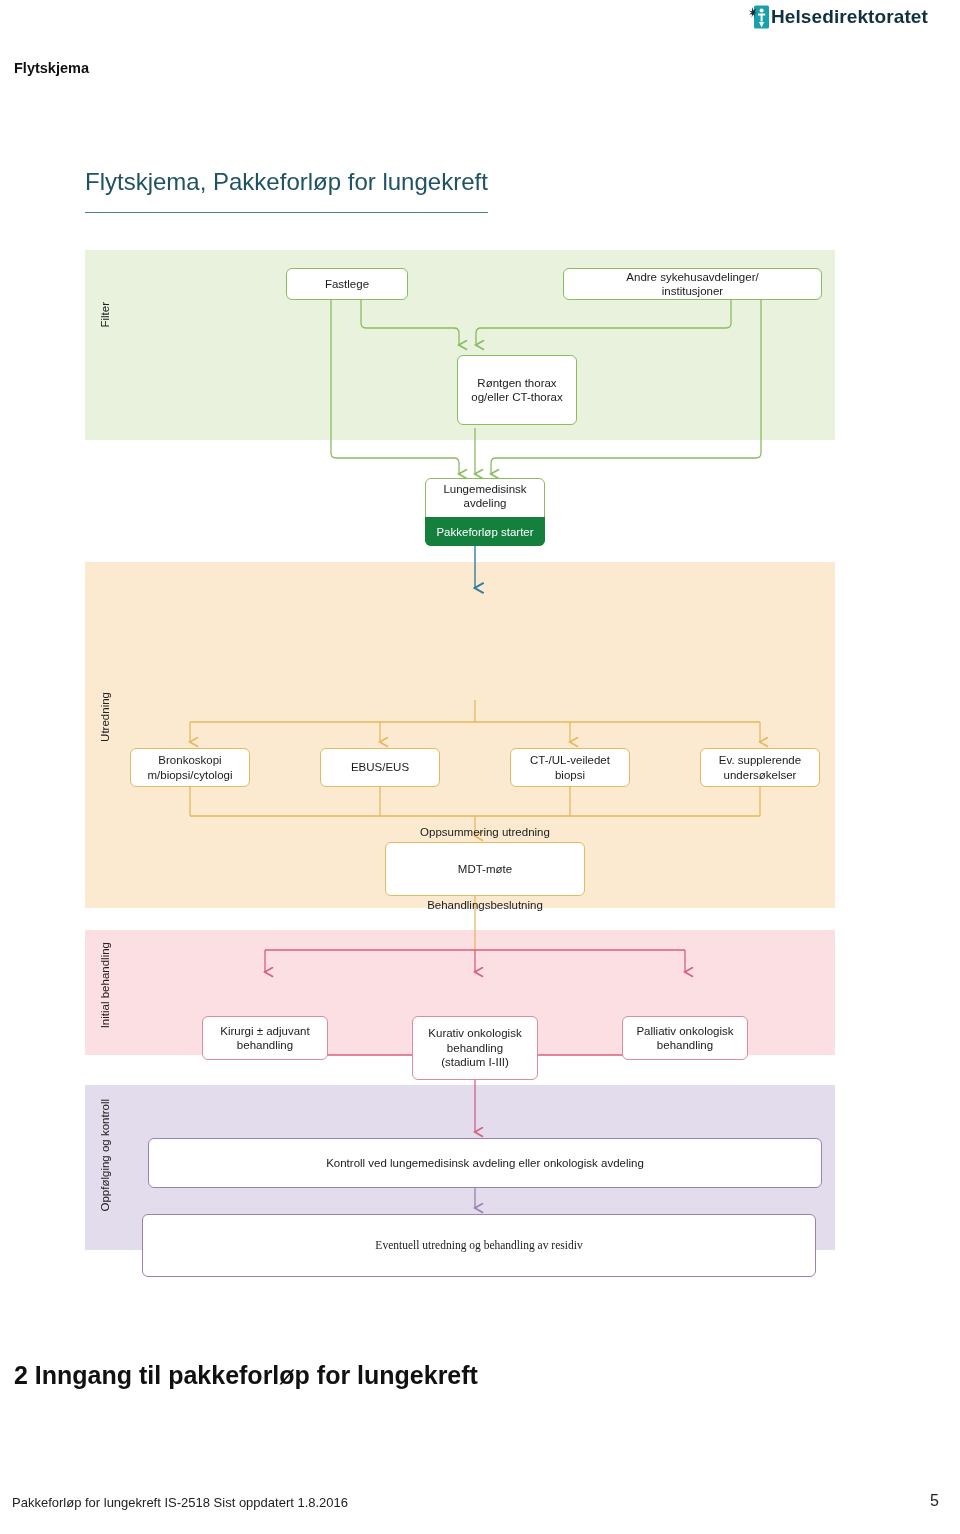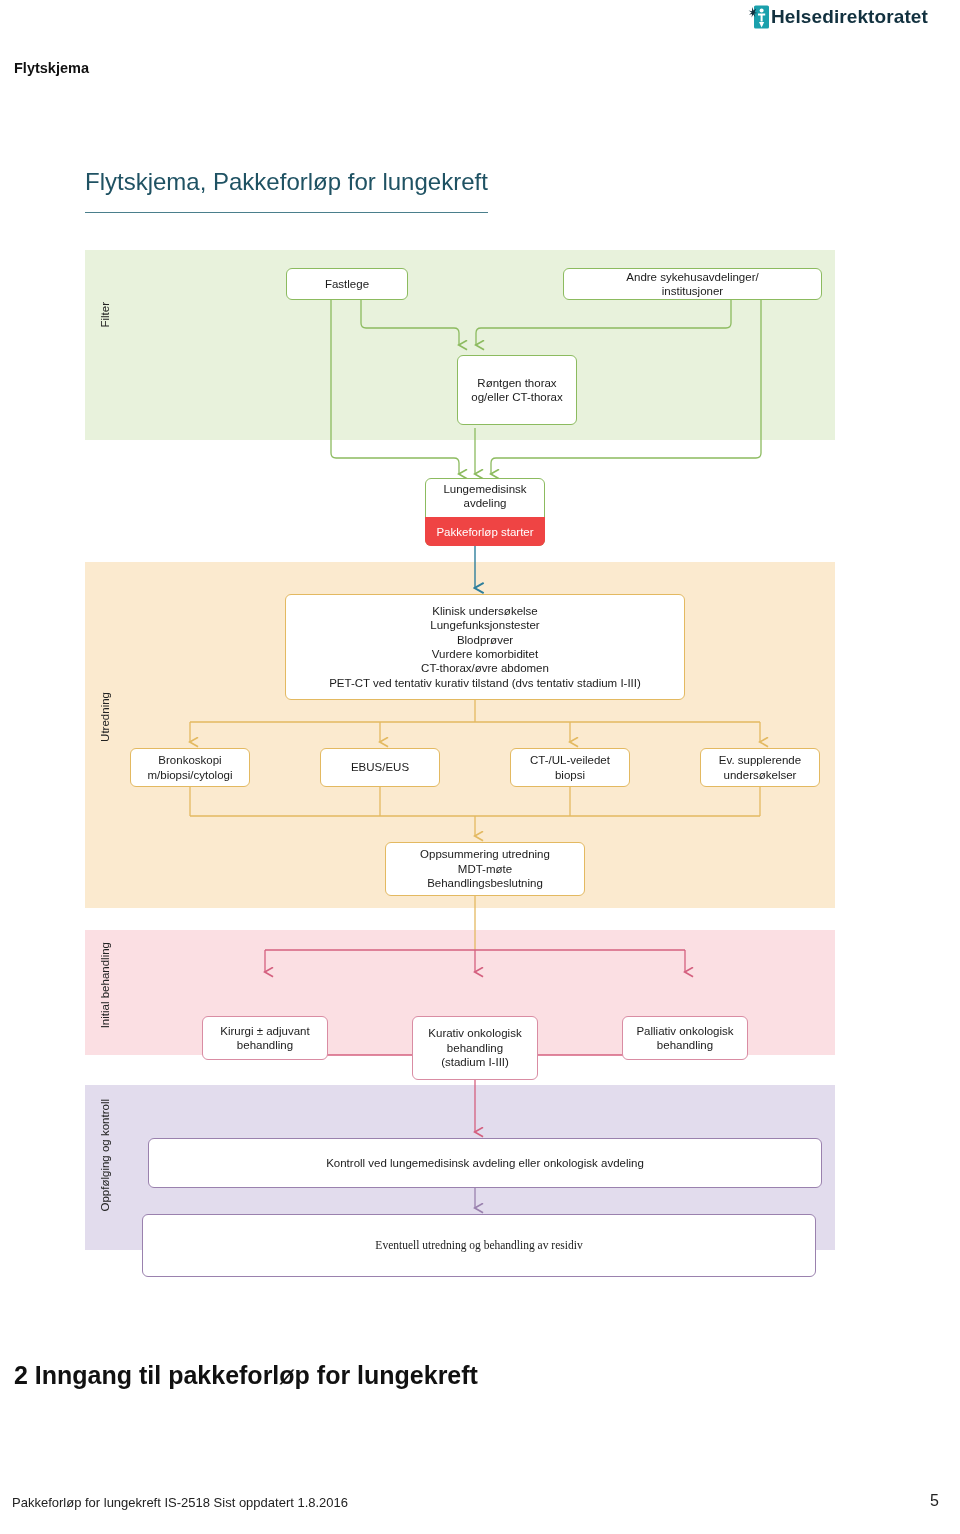--- a/index.html
+++ b/index.html
@@ -35,21 +35,21 @@
 
   
   .box{position:absolute;background:#ffffff;border-radius:6px;
        display:flex;align-items:center;justify-content:center;text-align:center;
        font-size:11.5px;line-height:1.25;color:#1b1b1b;box-sizing:border-box;padding:3px 5px;}
   .g{border:1.3px solid #8cbb5f;}
   .o{border:1.3px solid #e3b961;}
   .r{border:1.3px solid #d98ca3;margin-top:38px;}
   .p{border:1.3px solid #9a81ae;}
 
-  .teal-banner{position:absolute;background:#ef4444;color:#fff;border-radius:0 0 6px 6px;
+  .teal-banner{position:absolute;background:#15803d;color:#fff;border-radius:0 0 6px 6px;
      display:flex;align-items:center;justify-content:center;font-size:11.5px;}
 
   
   .wires{position:absolute;left:0;top:0;width:750px;height:1000px;overflow:visible;}
 
   
   .section-head{position:absolute;left:14px;top:1361px;font-size:25px;font-weight:bold;color:#111;}
   .footer-left{position:absolute;left:12px;top:1495px;font-size:13px;color:#222;}
   .footer-right{position:absolute;left:930px;top:1492px;font-size:16px;color:#222;}
 </style>
@@ -181,46 +181,38 @@
 
     <div class="box g" style="left:340px;top:228px;width:120px;height:68px;flex-direction:column;
                 justify-content:flex-start;border-radius:6px;overflow:hidden;">
       <span>Lungemedisinsk</span>
       <span>avdeling</span>
     </div>
     <div class="teal-banner" style="left:340px;top:267px;width:120px;height:29px;">
       <span>Pakkeforløp starter</span>
     </div>
 
-    <div class="box o" style="left:200px;top:344px;width:400px;height:106px;flex-direction:column;">
-      <span>Klinisk undersøkelse</span>
-      <span>Lungefunksjonstester</span>
-      <span>Blodprøver</span>
-      <span>Vurdere komorbiditet</span>
-      <span>CT-thorax/øvre abdomen</span>
-      <span>PET-CT ved tentativ kurativ tilstand (dvs tentativ stadium I-III)</span>
-    </div>
 
     <div class="box o" style="left:45px;top:498px;width:120px;height:39px;flex-direction:column;">
       <span>Bronkoskopi</span>
       <span>m/biopsi/cytologi</span>
     </div>
     <div class="box o" style="left:235px;top:498px;width:120px;height:39px;">
       <span>EBUS/EUS</span>
     </div>
     <div class="box o" style="left:425px;top:498px;width:120px;height:39px;flex-direction:column;">
       <span>CT-/UL-veiledet</span>
       <span>biopsi</span>
     </div>
     <div class="box o" style="left:615px;top:498px;width:120px;height:39px;flex-direction:column;">
       <span>Ev. supplerende</span>
       <span>undersøkelser</span>
     </div>
 
-    <div class="box o" style="left:300px;top:592px;width:200px;height:54px;flex-direction:column;">
+    <div class="box o" style="left:300px;top:592px;width:200px;height:54px;flex-direction:column;gap:22px;">
       <span>Oppsummering utredning</span>
       <span>MDT-møte</span>
       <span>Behandlingsbeslutning</span>
     </div>
 
     <div class="box r" style="left:117px;top:728px;width:126px;height:44px;flex-direction:column;">
       <span>Kirurgi ± adjuvant</span>
       <span>behandling</span>
     </div>
     <div class="box r" style="left:327px;top:728px;width:126px;height:64px;flex-direction:column;">

